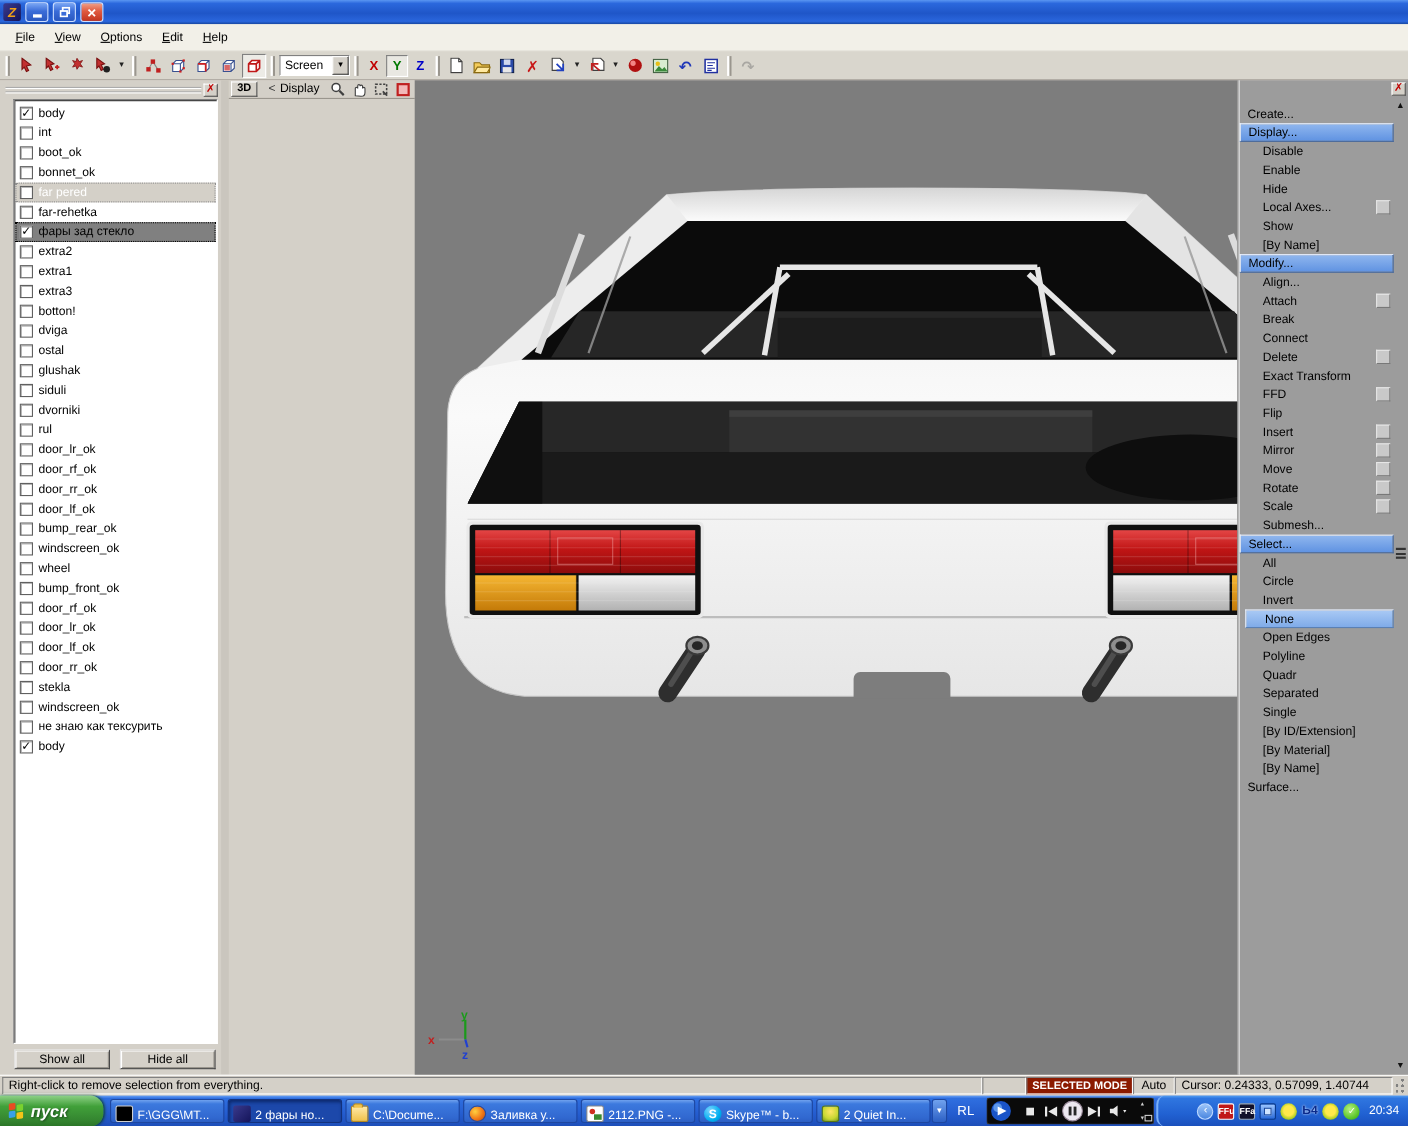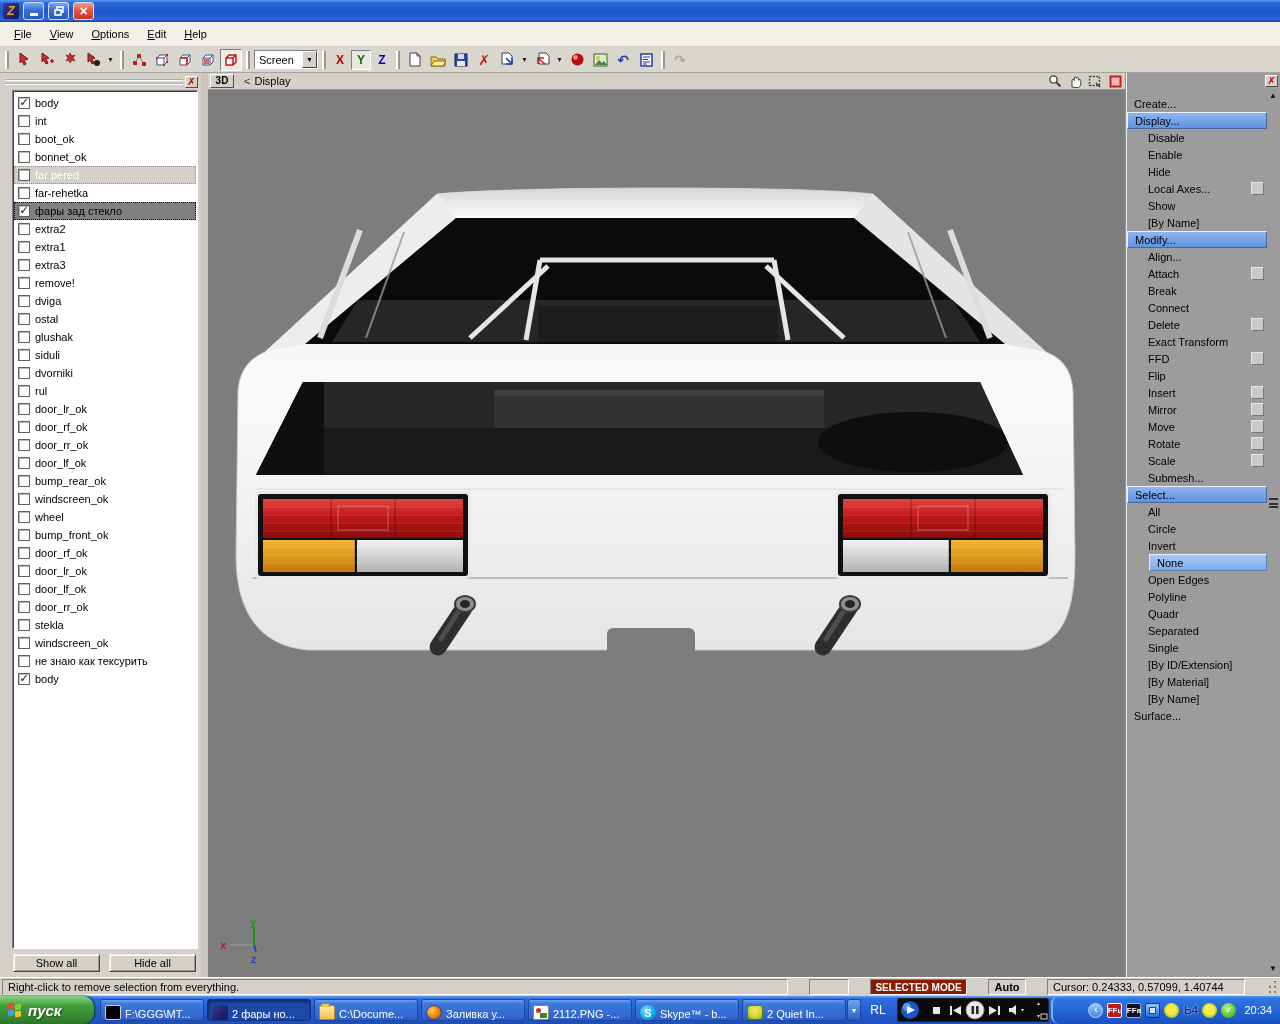--- a/index.html
+++ b/index.html
@@ -56,21 +56,21 @@
  display:flex;align-items:center;justify-content:center}
 .lp-check{visibility:hidden;font-size:11px;font-weight:bold;margin-top:-2px}
 .layer-row.checked .lp-check{visibility:visible}
 .layer-row.sel-light{background:#d4d0c8;outline:1px dotted #909090;outline-offset:-1px;color:#fff}
 .layer-row.sel-dark{background:#808080;outline:1px dotted #000;outline-offset:-1px}
 .lp-buttons{display:flex;gap:9px;margin:5px 2px 2px 10px}
 .xp-btn{flex:1;height:18px;background:#d4d0c8;border:1px solid;border-color:#e9e9e9 #484848 #484848 #e9e9e9;
  box-shadow:inset 1px 1px 0 #fff, inset -1px -1px 0 #9a968e;text-align:center;line-height:16px}
 
 
-.vp-col{flex:1;display:flex;flex-direction:column;min-width:0}
+.vp-col{flex:1;display:flex;flex-direction:row;min-width:0}
 .vp-header{height:17px;background:#d4d0c8;display:flex;align-items:center;gap:4px;padding:0 2px;border-bottom:1px solid #9a968e}
 .vp-3d{width:24px;height:14px;background:#d4d0c8;border:1px solid;border-color:#fff #505050 #505050 #fff;
  font-weight:bold;font-size:10px;text-align:center;line-height:12px}
 .vp-chevron{color:#333;margin-left:6px}
 .vp-label{color:#000}
 .vp-spacer{flex:1}
 .vp-icon{width:16px;height:14px;display:flex;align-items:center;justify-content:center}
 .vp-canvas{flex:1;background:#7d7d7d;position:relative;overflow:hidden}
 .car-svg{position:absolute;left:0;top:0}
 .axis-gizmo{position:absolute;left:10px;bottom:12px}
@@ -79,32 +79,32 @@
 .right-panel{width:155px;background:#9c9c9c;border-left:2px groove #e8e8e8;position:relative;padding-top:22px}
 .rp-close{position:absolute;top:2px;right:2px;width:13px;height:12px;background:#d4d0c8;border:1px solid;
  border-color:#fff #505050 #505050 #fff;color:#c00000;font-weight:bold;font-size:10px;line-height:9px;text-align:center}
 .rp-scroll-up{position:absolute;top:18px;right:3px;font-size:8px;color:#111}
 .rp-scroll-down{position:absolute;bottom:4px;right:3px;font-size:8px;color:#111}
 .rp-grip{position:absolute;top:47%;right:2px;width:9px;height:10px;
  border-top:2px solid #333;border-bottom:2px solid #333;background:linear-gradient(#9c9c9c 3px,#333 3px,#333 5px,#9c9c9c 5px)}
 .cmd-row{height:17px;display:flex;align-items:center;padding-left:7px;position:relative;margin-right:13px}
 .cmd-row.sub{padding-left:21px}
 .cmd-row.hl{background:linear-gradient(180deg,#8fb6ee,#6093e2);border:1px solid;border-color:#e8f0ff #46689c #46689c #e8f0ff}
-.cmd-row.hl-soft{background:linear-gradient(180deg,#a9c9f4,#7fabe9);border:1px solid;border-color:#e8f0ff #5a80b4 #5a80b4 #e8f0ff;margin-left:22px;padding-left:7px}
+.cmd-row.hl-soft{background:linear-gradient(180deg,#a9c9f4,#7fabe9);border:1px solid;border-color:#e8f0ff #5a80b4 #5a80b4 #e8f0ff;margin-left:5px;padding-left:17px}
 .cmd-box{display:none;position:absolute;right:3px;width:13px;height:13px;background:#c9c9c9;
  border:1px solid;border-color:#e6e6e6 #787878 #787878 #e6e6e6}
 .cmd-row.has-box .cmd-box{display:block}
 
 
-.statusbar{height:19px;background:#d4d0c8;display:flex;align-items:center;gap:21px;padding:1px 2px;border-top:1px solid #fff}
+.statusbar{height:19px;background:#d4d0c8;display:flex;align-items:center;gap:0;padding:1px 2px;border-top:1px solid #fff}
 .sb-cell{height:16px;border:1px solid;border-color:#808080 #fff #fff #808080;display:flex;align-items:center;padding:0 5px;white-space:nowrap}
 .sb-hint{flex:1}
 .sb-spare{width:40px}
 .sb-mode{width:97px;background:#8b1a00;color:#fff;font-weight:bold;justify-content:center;font-size:10px}
-.sb-auto{width:38px;font-weight:bold;justify-content:center}
+.sb-auto{width:38px;font-weight:normal;justify-content:center}
 .sb-cursor{width:198px}
 .sb-grip{width:12px;height:16px;background:
  radial-gradient(circle at 9px 13px,#808080 1.2px,transparent 1.4px),
  radial-gradient(circle at 9px 8px,#808080 1.2px,transparent 1.4px),
  radial-gradient(circle at 9px 3px,#808080 1.2px,transparent 1.4px),
  radial-gradient(circle at 4px 13px,#808080 1.2px,transparent 1.4px),
  radial-gradient(circle at 4px 8px,#808080 1.2px,transparent 1.4px)}
 
 
 .taskbar{height:28px;display:flex;align-items:center;
@@ -385,21 +385,21 @@
           <div class="layer-row">
             <span class="lp-checkbox">
               <span class="lp-check">✓</span>
             </span>
             <span class="layer-label">extra3</span>
           </div>
           <div class="layer-row">
             <span class="lp-checkbox">
               <span class="lp-check">✓</span>
             </span>
-            <span class="layer-label">remove!</span>
+            <span class="layer-label">botton!</span>
           </div>
           <div class="layer-row">
             <span class="lp-checkbox">
               <span class="lp-check">✓</span>
             </span>
             <span class="layer-label">dviga</span>
           </div>
           <div class="layer-row">
             <span class="lp-checkbox">
               <span class="lp-check">✓</span>

